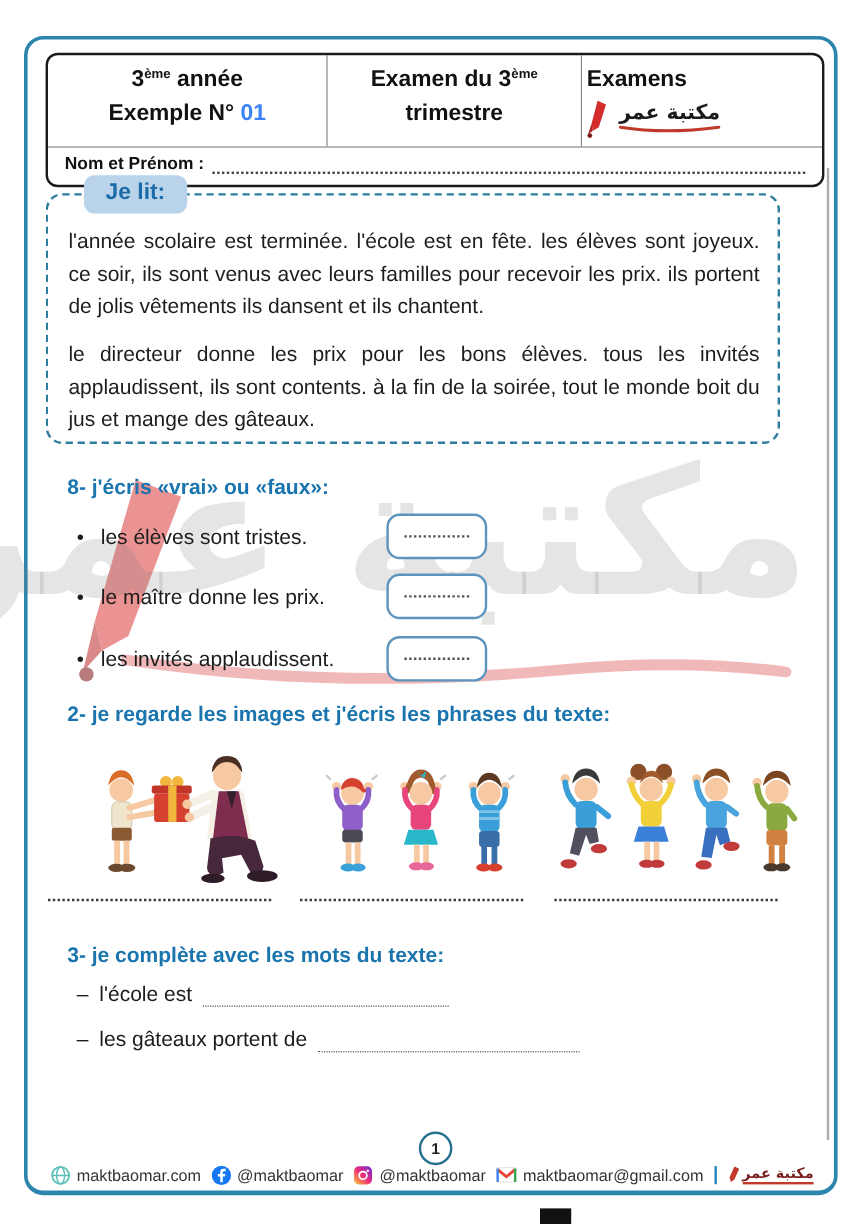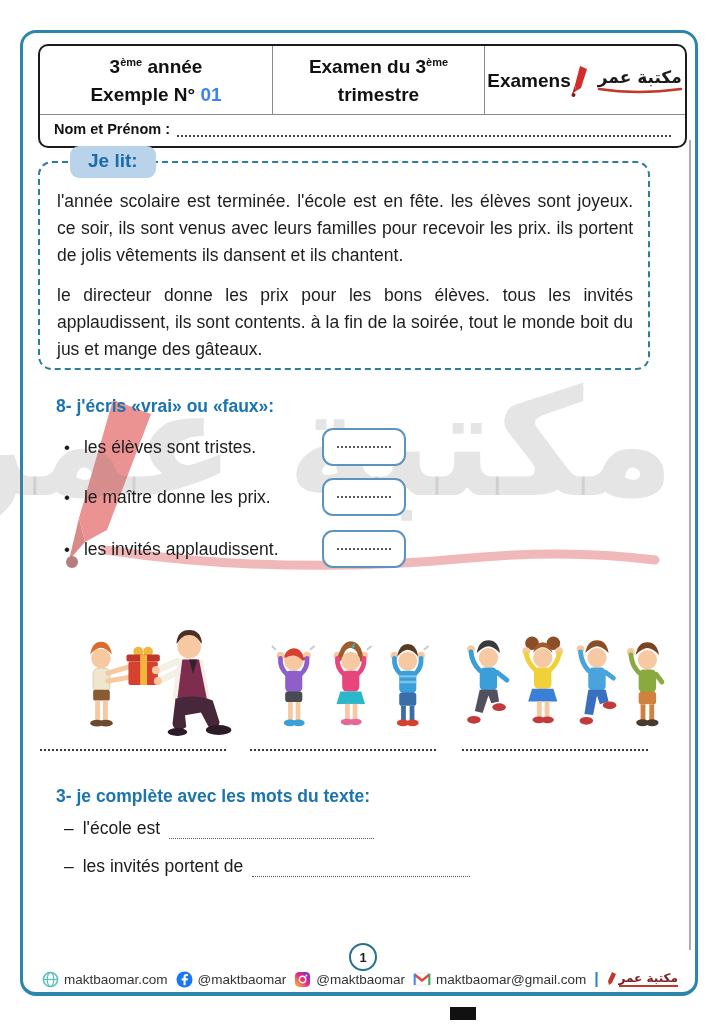--- a/index.html
+++ b/index.html
@@ -10,21 +10,21 @@
          border:3px solid #2c85ad;border-bottom-width:4px;border-radius:16px;background:transparent;}
   .scan-line{position:absolute;left:689px;top:140px;width:2px;height:810px;background:#6a6a6a;opacity:.55;}
 
   
   .header-box{position:absolute;left:38px;top:44px;width:645px;border:2.5px solid #1b1b1b;
               border-radius:10px;background:#fff;z-index:3;}
   .header-row{display:flex;border-bottom:1.5px solid #8a8a8a;}
   .hcell{padding:7px 4px 6px;text-align:center;font-weight:bold;font-size:19px;line-height:1.45;color:#111;}
   .hc1{width:224px;border-right:1.5px solid #8a8a8a;}
   .hc2{flex:1;border-right:1.5px solid #8a8a8a;}
-  .hc3{width:192px;display:flex;flex-direction:row;align-items:center;justify-content:center;}
+  .hc3{width:192px;display:flex;flex-direction:column;align-items:flex-start;justify-content:center;}
   sup{font-size:11px;}
   .num-blue{color:#3b82f6;}
   .brand{display:flex;align-items:center;gap:4px;margin-top:1px;}
   .brand-col{display:flex;flex-direction:column;align-items:center;}
   .arabic{font-family:"DejaVu Sans",sans-serif;}
   .brand-ar{font-size:17px;font-weight:bold;color:#1a1a1a;line-height:1;}
   .name-row{display:flex;align-items:flex-end;gap:7px;padding:6px 14px 9px;font-weight:bold;font-size:14.5px;color:#111;}
   .dotline{flex:1;border-bottom:2px dotted #444;height:13px;}
 
   
@@ -156,20 +156,21 @@
   <div class="q1-row" style="top:530px;">
     <span class="q1-left">
         <span class="bullet">•</span>
         <span>les invités applaudissent.</span>
       </span>
     <span class="answer-box">
         <span class="box-dots"></span>
       </span>
   </div>
 
+  <div class="q-head" style="top:585px;">2- je regarde les images et j'écris les phrases du texte:</div>
 
   <div class="img-slot" style="left:50px;width:200px;">
     <svg width="196" height="128" viewBox="0 0 200 130">
 
       <path d="M39,37 q2,-13 11,-13 q9,0 11,13 q-6,-7 -11,-7 q-5,0 -11,7z" fill="#d96d2a"></path>
       <circle cx="50" cy="41" r="10" fill="#f7c9a3"></circle>
       <rect x="42" y="51" width="17" height="24" rx="5" fill="#efe6cd" stroke="#d8cfb4"></rect>
       <path d="M57,56 L80,49" stroke="#f7c9a3" stroke-width="5" stroke-linecap="round"></path>
       <path d="M57,64 L80,60" stroke="#f7c9a3" stroke-width="5" stroke-linecap="round"></path>
       <rect x="42" y="73" width="17" height="11" rx="2" fill="#8a5a33"></rect>
@@ -306,21 +307,21 @@
   <div class="ans-line" style="left:462px;width:186px;"></div>
 
   <div class="q-head" style="top:786px;">3- je complète avec les mots du texte:</div>
   <div class="q3-row" style="top:818px;">
     <span>–</span>
     <span>l'école est</span>
     <span class="q3-dots" style="width:205px;"></span>
   </div>
   <div class="q3-row" style="top:856px;">
     <span>–</span>
-    <span>les invités portent de</span>
+    <span>les gâteaux portent de</span>
     <span class="q3-dots" style="width:218px;"></span>
   </div>
 
   <div class="page-circle">1</div>
   <div class="footer-row">
     <span class="f-item">
       <svg width="17" height="17" viewBox="0 0 18 18">
         <circle cx="9" cy="9" r="7.5" fill="none" stroke="#5bc0b8" stroke-width="1.6"></circle>
         <ellipse cx="9" cy="9" rx="3.5" ry="7.5" fill="none" stroke="#5bc0b8" stroke-width="1.3"></ellipse>
         <path d="M1.5,9 h15" stroke="#5bc0b8" stroke-width="1.3"></path>

